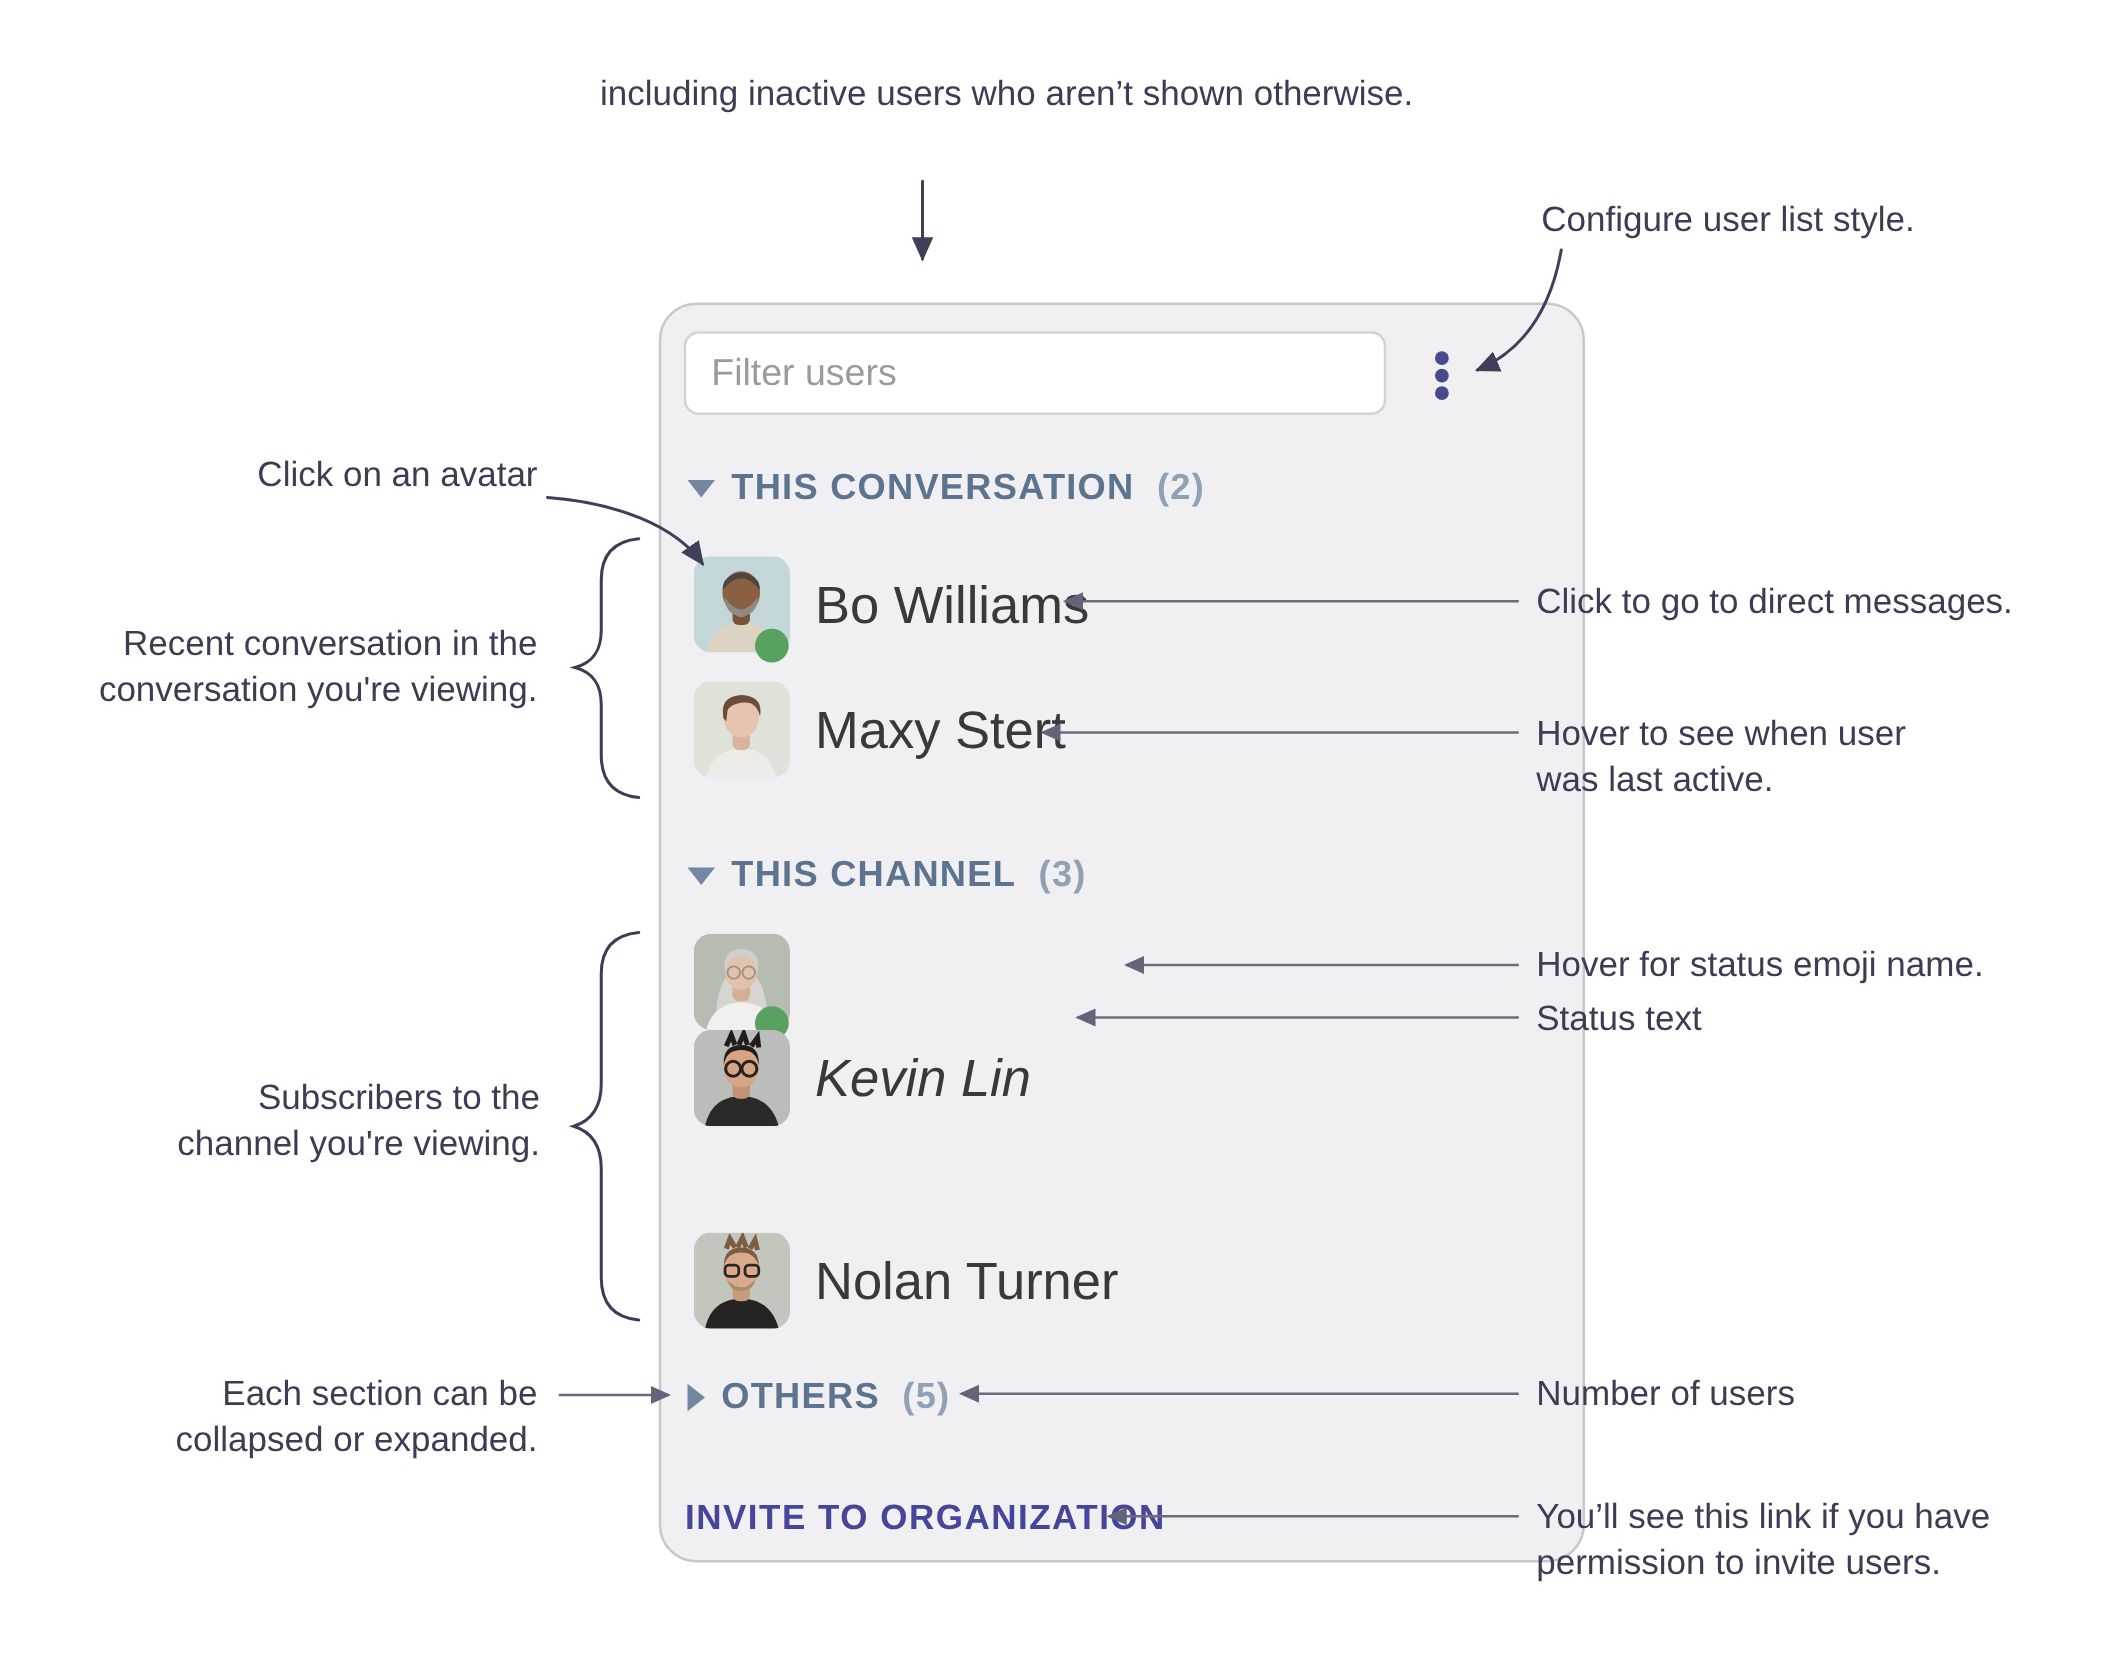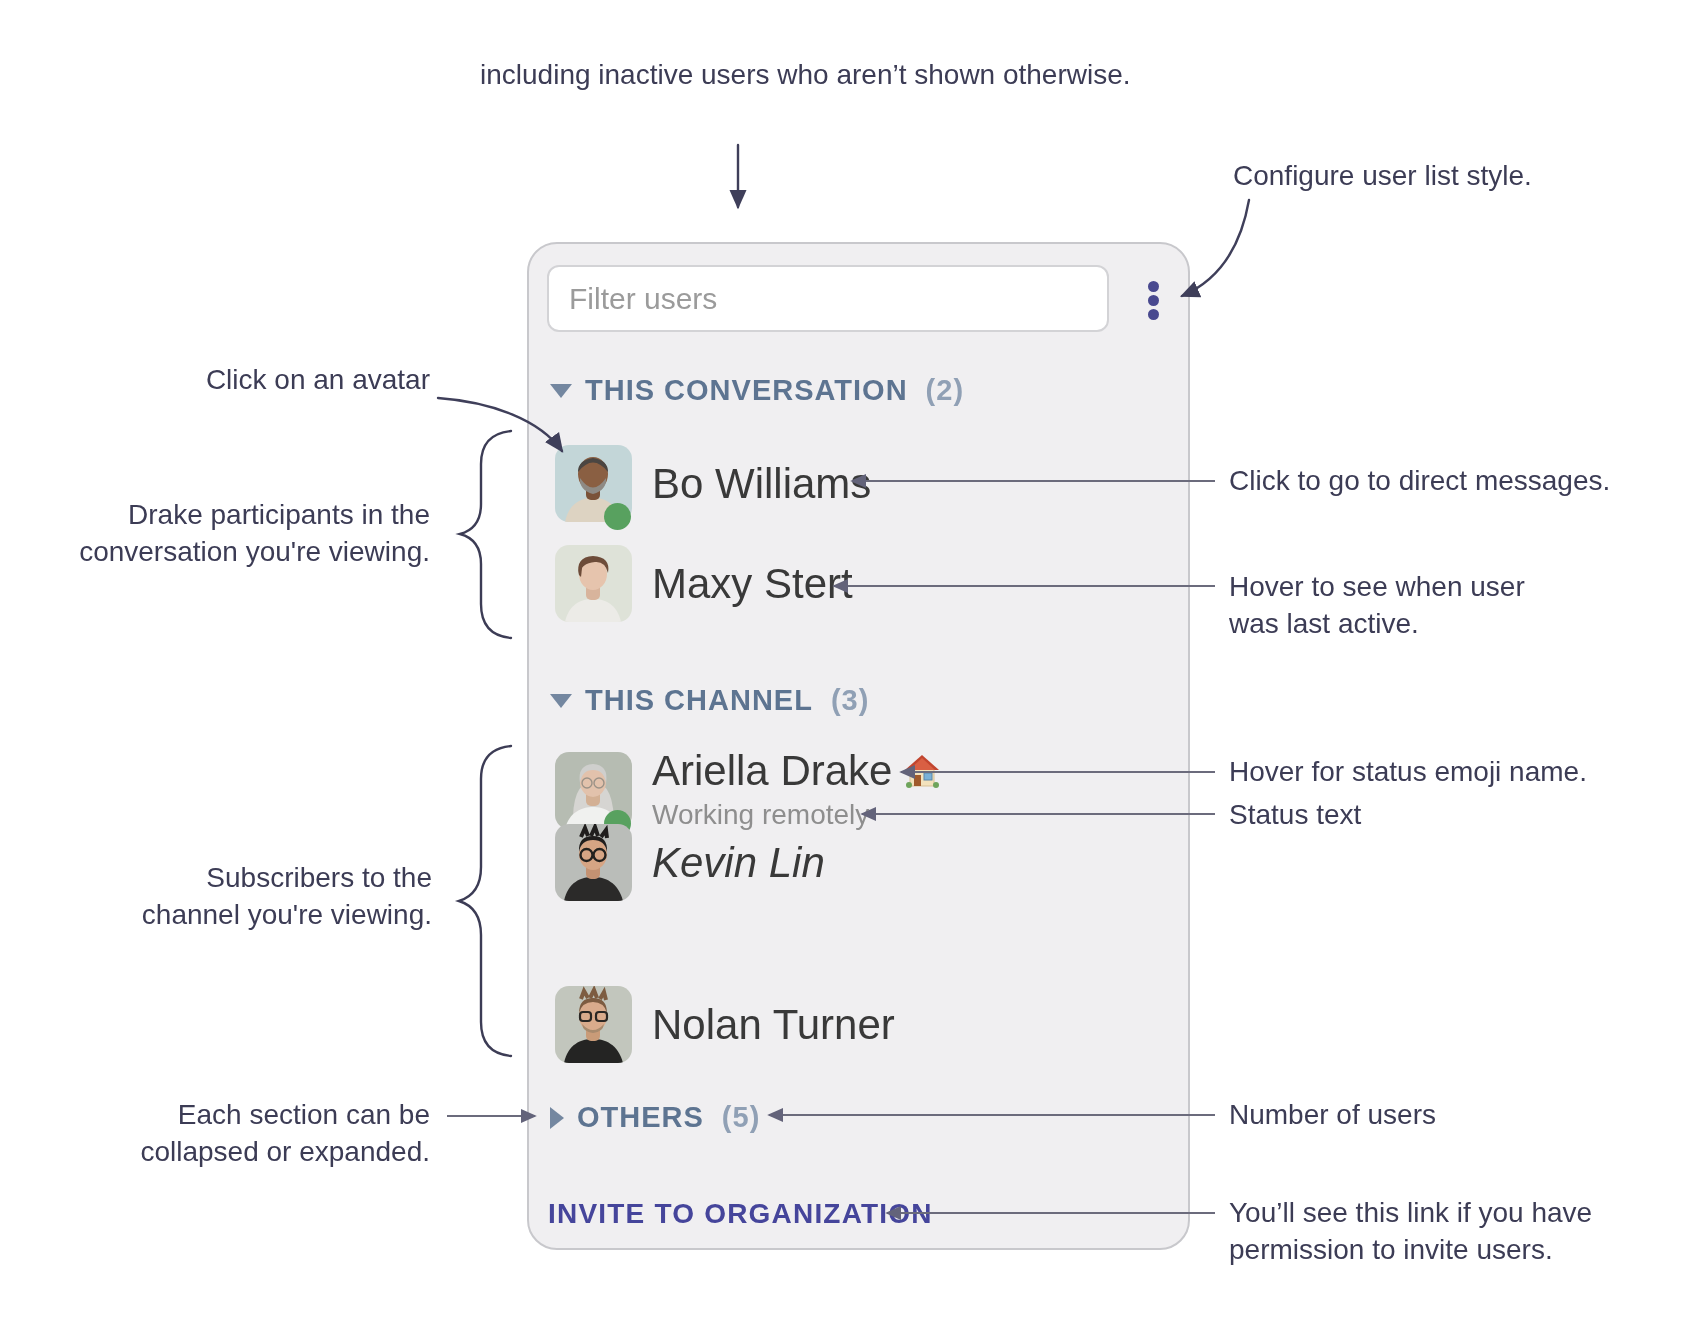--- a/index.html
+++ b/index.html
@@ -17,21 +17,21 @@
   #note-dm{left:1229px;top:462px;}
   #note-last-active{left:1229px;top:568px;}
   #note-emoji{left:1229px;top:753px;}
   #note-status{left:1229px;top:796px;}
   #note-subscribers{right:1251px;top:859px;}
   #note-collapse{right:1253px;top:1096px;}
   #note-count{left:1229px;top:1096px;}
   #note-invite{left:1229px;top:1194px;}
   
   .panel{
-    position:absolute;left:527px;top:242px;width:663px;height:1008px;
+    position:absolute;left:527px;top:242px;width:741px;height:1008px;
     background:#f0eff1;border:2px solid #c8c8cc;border-radius:30px;
     box-sizing:border-box;z-index:2;
   }
   .filter-input{
     position:absolute;left:18px;top:21px;width:562px;height:67px;
     box-sizing:border-box;border:2px solid #d3d3d6;border-radius:12px;
     background:#ffffff;font-size:30px;color:#444;padding:0 20px;outline:none;
     font-family:"Liberation Sans","DejaVu Sans",sans-serif;
   }
   .filter-input::placeholder{color:#9b9b9b;}
@@ -97,21 +97,21 @@
 </svg>
 
 <div class="note" id="note-filter">
   <div>including inactive users who aren’t shown otherwise.</div>
 </div>
 <div class="note" id="note-configure">Configure user list style.</div>
 <div class="note r" id="note-avatar-card">
   <div>Click on an avatar</div>
 </div>
 <div class="note r" id="note-participants">
-  <div>Drake participants in the</div>
+  <div>Recent conversation in the</div>
   <div>conversation you're viewing.</div>
 </div>
 <div class="note" id="note-dm">Click to go to direct messages.</div>
 <div class="note" id="note-last-active">
   <div>Hover to see when user</div>
   <div>was last active.</div>
 </div>
 <div class="note" id="note-emoji">Hover for status emoji name.</div>
 <div class="note" id="note-status">Status text</div>
 <div class="note r" id="note-subscribers">
@@ -191,35 +191,20 @@
           <path d="M18 77 Q16 30 38 30 Q60 30 59 77 Z" fill="#d6d5d2"></path>
           <path d="M10 77 C14 60 27 55 38 55 C49 55 62 60 66 77 Z" fill="#f0f1ef"></path>
           <rect x="31" y="38" width="14" height="16" rx="5" fill="#d3b094"></rect>
           <ellipse cx="38" cy="30" rx="13" ry="15" fill="#e2c2ac"></ellipse>
           <path d="M25 31 Q22 13 38 12 Q54 13 51 31 Q49 18 38 18 Q27 18 25 31" fill="#cfcfcd"></path>
           <circle cx="32" cy="31" r="5" fill="none" stroke="#9b9287" stroke-width="1.4"></circle>
           <circle cx="44" cy="31" r="5" fill="none" stroke="#9b9287" stroke-width="1.4"></circle>
         </svg>
       </div>
       <span class="online-dot"></span>
-    </div>
-    <div>
-      <div class="name-line">
-        <span class="user-name">Ariella Drake</span>
-        <svg width="36" height="34" viewBox="0 0 36 34">
-          <rect x="6" y="13" width="24" height="19" fill="#f3e2bd" stroke="#d7c197" stroke-width="1"></rect>
-          <polygon points="18,1 35,16 1,16" fill="#c2452f"></polygon>
-          <polygon points="18,4 31,16 5,16" fill="#d95f43"></polygon>
-          <rect x="10" y="21" width="7" height="11" fill="#a05a2c"></rect>
-          <rect x="20" y="19" width="8" height="7" fill="#7ab1d8" stroke="#5b86a8" stroke-width="1"></rect>
-          <circle cx="5" cy="31" r="3" fill="#6fa45c"></circle>
-          <circle cx="32" cy="31" r="3" fill="#6fa45c"></circle>
-        </svg>
-      </div>
-      <div class="status-text">Working remotely</div>
     </div>
   </div>
 
   <div class="user-row" id="row-kevin">
     <div class="avatar-wrap">
       <div class="avatar">
         <svg width="77" height="77" viewBox="0 0 77 77">
           <rect width="77" height="77" fill="#babdb9"></rect>
           <path d="M9 77 C13 58 26 53 38 53 C50 53 63 58 68 77 Z" fill="#2b2a29"></path>
           <rect x="31" y="38" width="14" height="17" rx="5" fill="#c49272"></rect>

